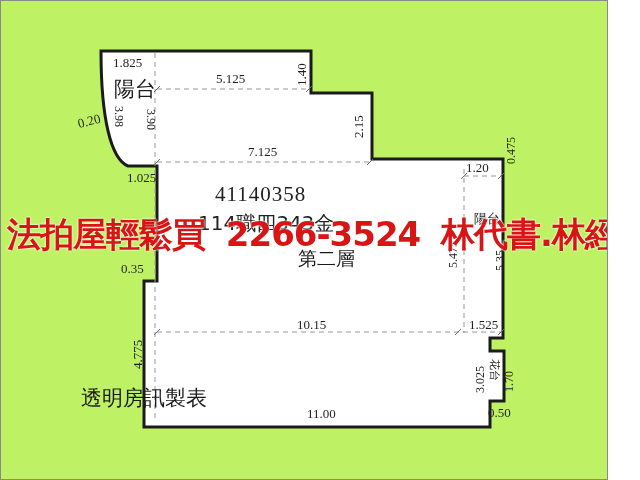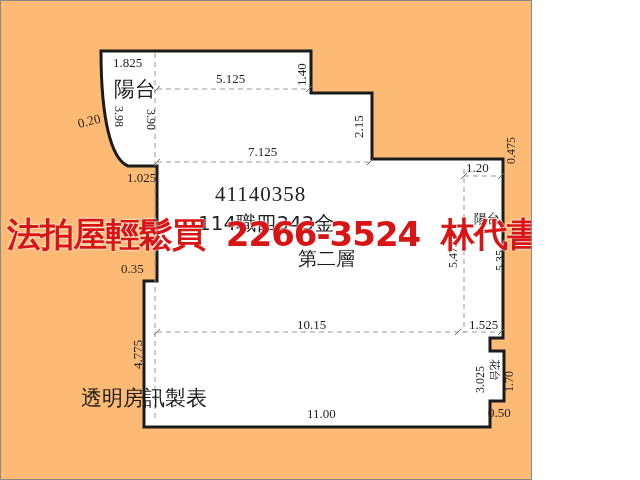--- a/index.html
+++ b/index.html
@@ -1,19 +1,19 @@
 <!DOCTYPE html>
 <html><head>
 <meta charset="utf-8">
 <style>
   html,body{margin:0;padding:0;background:#ffffff;}
   .canvas{
     position:relative;
-    width:532px;height:480px;
-    background:#fdba74;
+    width:608px;height:480px;
+    background:#bef264;
     border:1px solid #8a8a8a;
     box-sizing:border-box;
     overflow:hidden;
     font-family:"Liberation Serif", serif;
   }
   svg{position:absolute;left:0;top:0;}
   .dim{font-family:"Liberation Serif", serif;font-size:13px;fill:#1f1f1f;}
   .dim-sm{font-family:"Liberation Serif", serif;font-size:12px;fill:#1f1f1f;}
   .cjk{font-family:"DejaVu Sans", sans-serif;fill:#1b1b1b;}
   .caseid{font-family:"Liberation Serif", serif;font-size:21px;letter-spacing:1px;fill:#222;}

